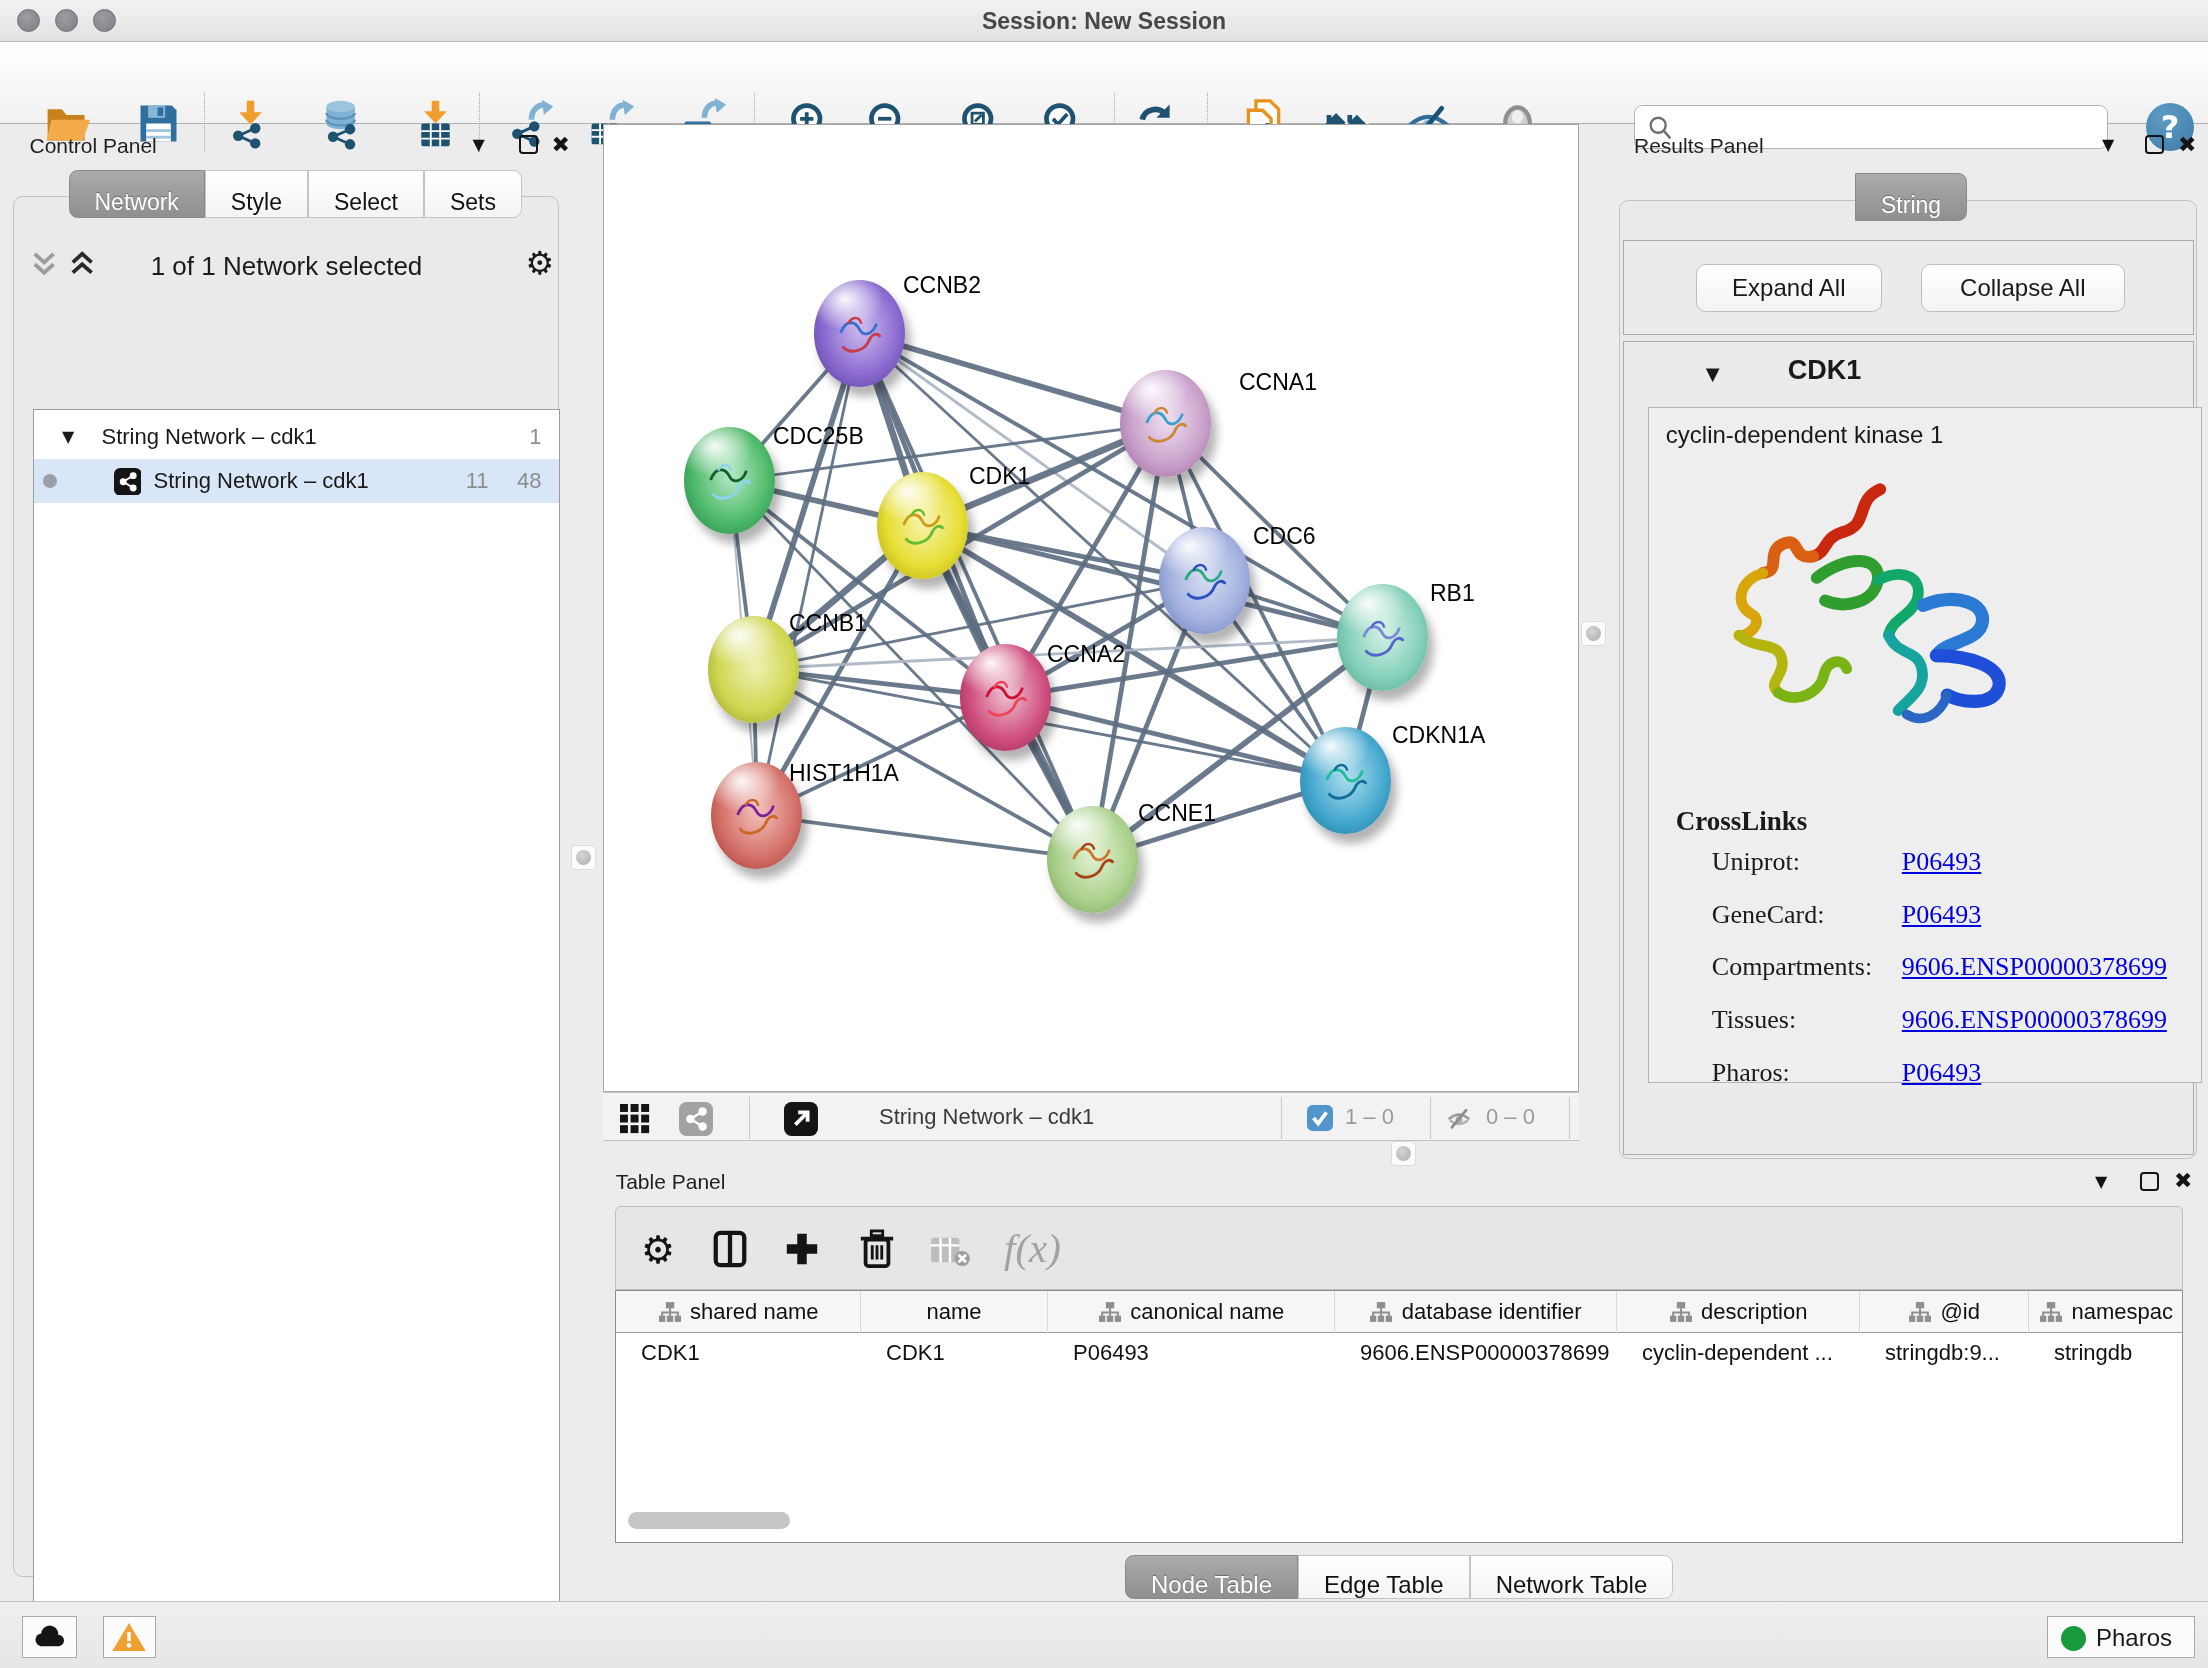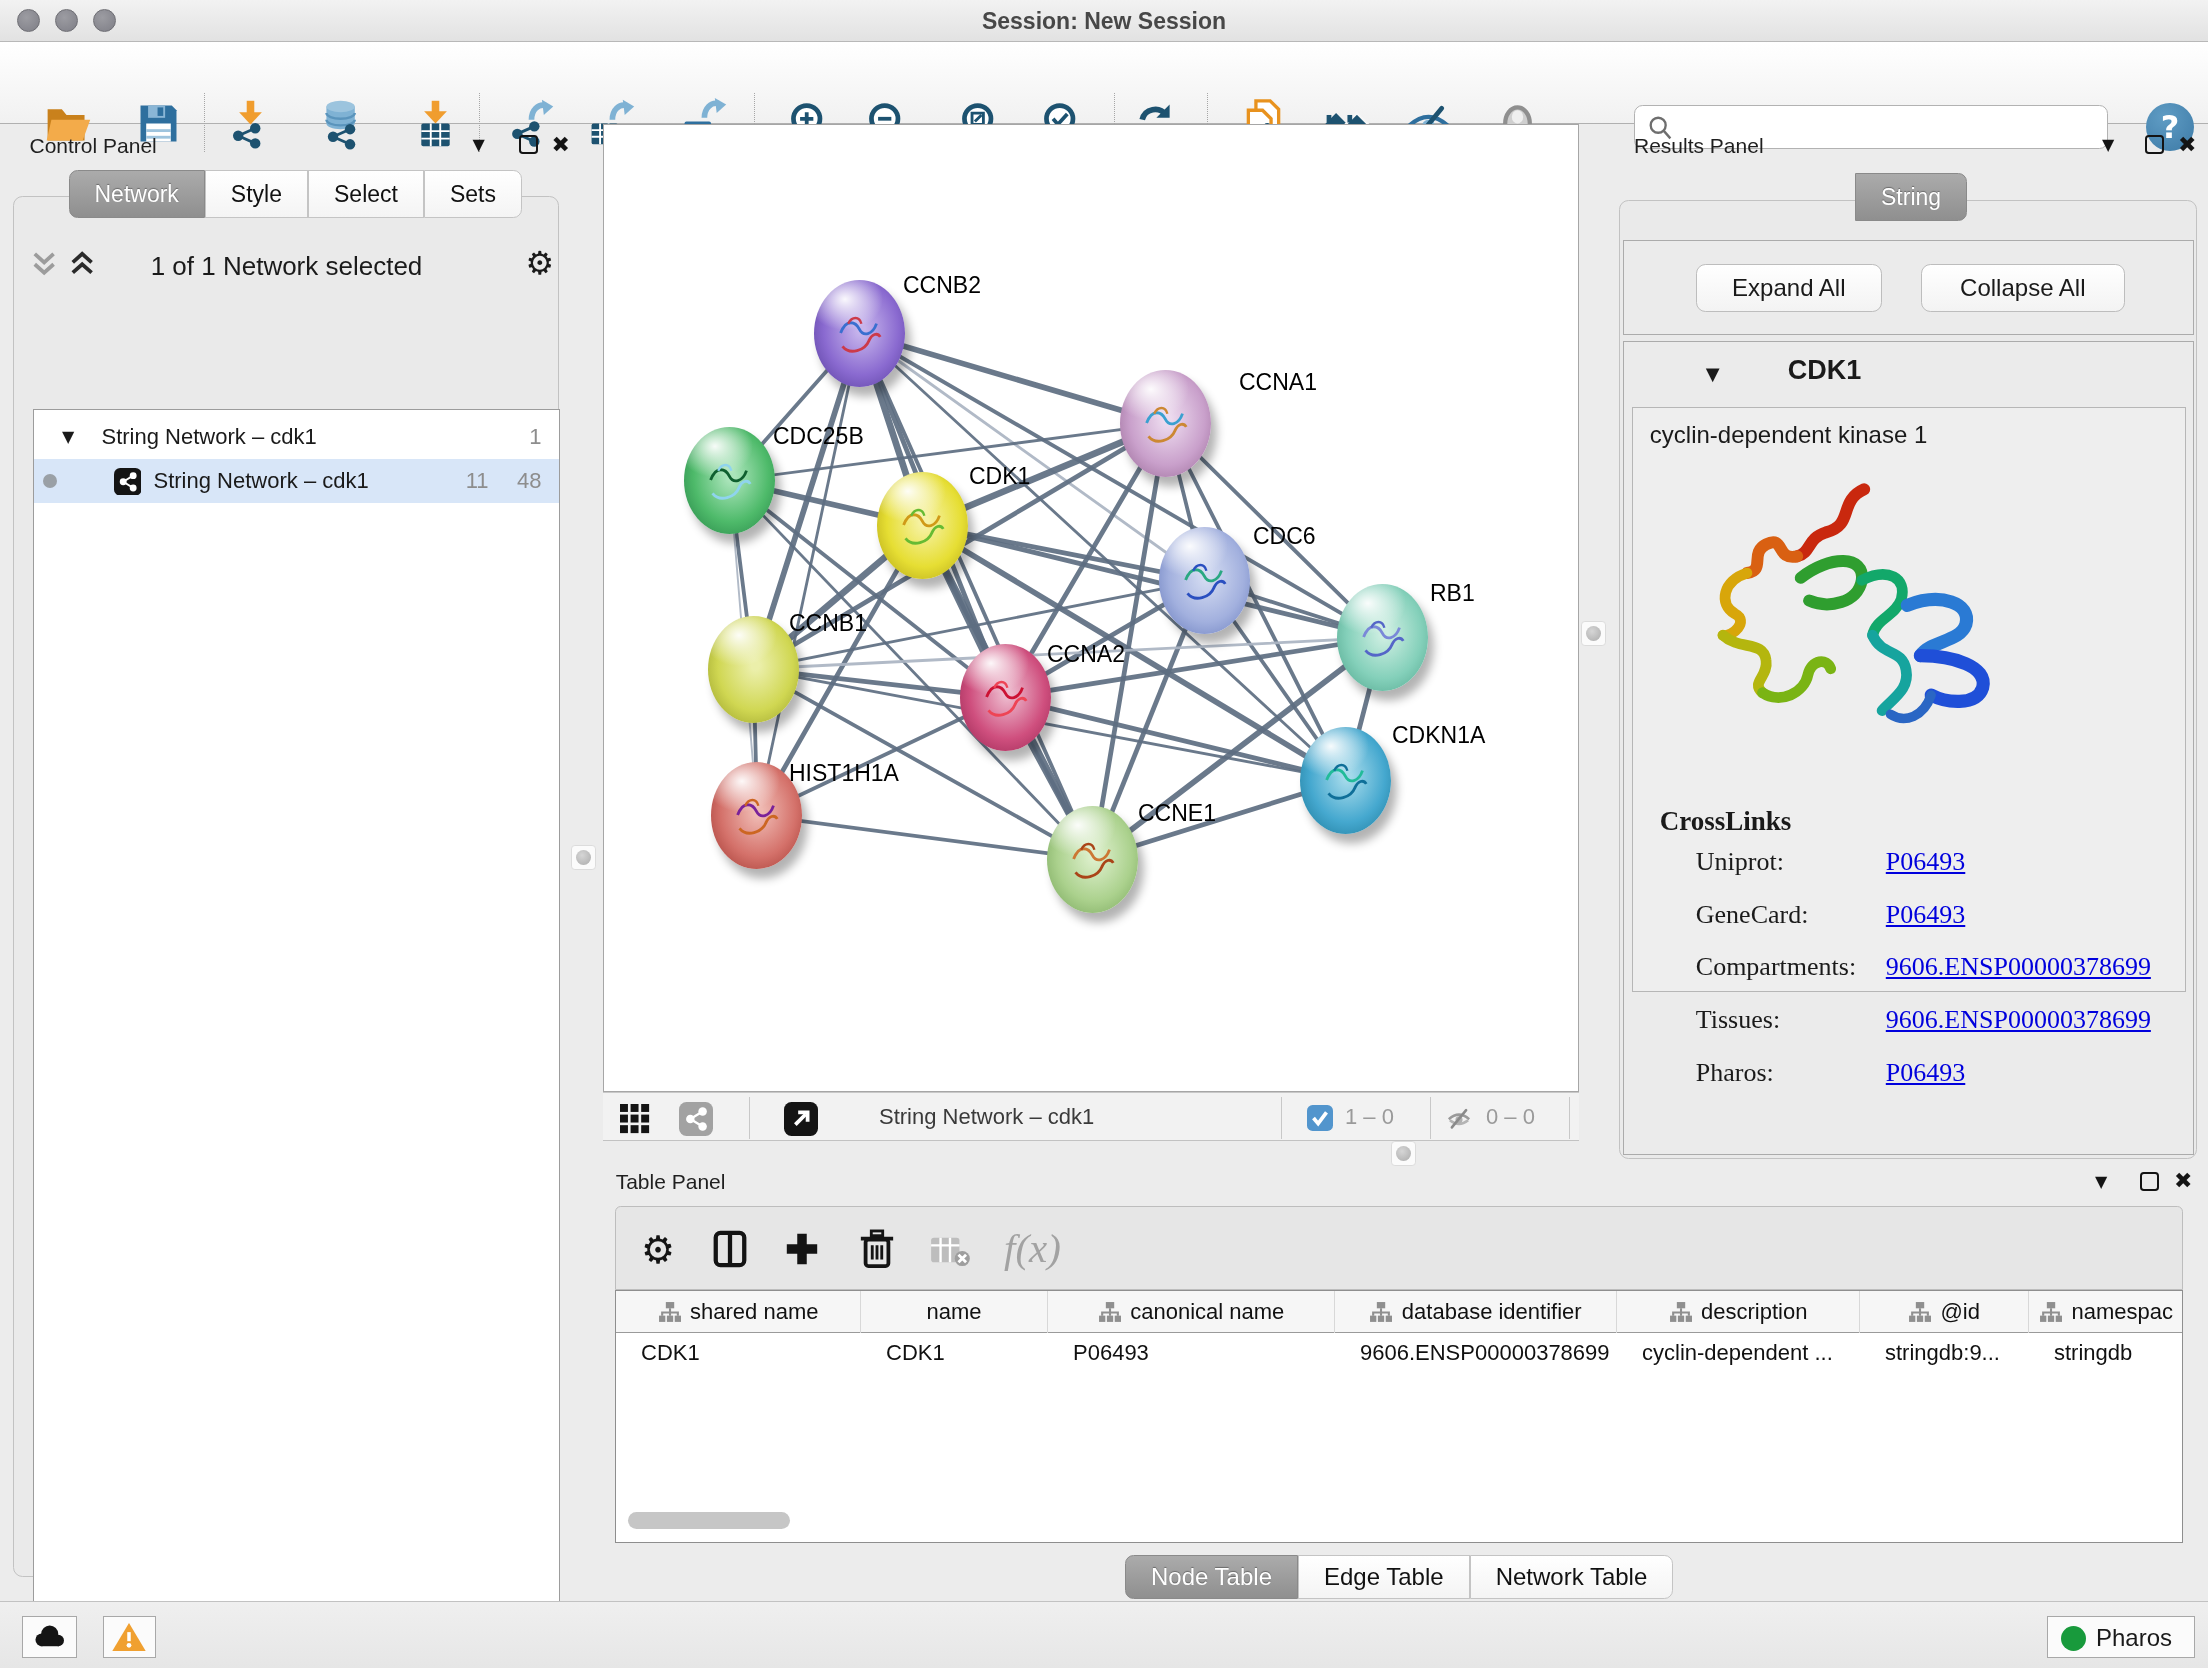--- a/index.html
+++ b/index.html
@@ -19,21 +19,21 @@
   .tb-sep { position:absolute; top:51px; height:59px; width:0; border-left:1.9px dotted #a6a6a6; }
   .searchbox { position:absolute; left:1634px; top:63px; width:474px; height:44px; background:#fff; border:1.9px solid #b2b2b2; border-radius:8.6px; }
   .searchbox input { position:absolute; left:49px; top:2.9px; width:409px; height:34px; border:none; outline:none; font-size:23px; background:transparent; }
   .help-btn { position:absolute; left:2146px; top:61px; width:48px; height:48px; border-radius:50%; background:radial-gradient(circle at 38% 30%, #5f9cc4, #3d7aa6); color:#fff; font-size:32px; font-weight:bold; text-align:center; line-height:48px; }
 
   
   .panel-title { font-size:21px; color:#1f1f1f; }
   .win-collapse { font-size:16px; color:#141414; }
   .win-float { width:19px; height:19px; border:2.9px solid #141414; border-radius:3.8px; }
   .win-close { font-size:22px; font-weight:bold; color:#141414; }
-  .seg-tab { height:48px; line-height:46px; padding:0 25px; font-size:23px; background:linear-gradient(#ffffff,#f4f4f4); border:1px solid #c4c4c4; color:#111; }
+  .seg-tab { height:48px; line-height:46px; padding:8px 25px; font-size:23px; background:linear-gradient(#ffffff,#f4f4f4); border:1px solid #c4c4c4; color:#111; }
   .seg-tab.first { border-radius:8.6px 0 0 8.6px; }
   .seg-tab.last { border-radius:0 8.6px 8.6px 0; }
   .seg-tab.active { background:linear-gradient(#ababab,#8f8f8f); color:#fff; text-shadow:0 -1px 1px rgba(0,0,0,.35); border-color:#8a8a8a; }
   .round-box { background:#eaeaea; border:1px solid #c2c2c2; border-radius:9.5px; }
 
   
   .tree-box { position:absolute; left:23px; top:285px; width:527px; height:1286px; background:#fff; border:1px solid #9c9c9c; }
   .tree-row1 { position:absolute; left:0; top:5.7px; width:100%; height:44px; font-size:22px; }
   .tree-row2 { position:absolute; left:0; top:49px; width:100%; height:44px; background:#d8e6f8; font-size:22px; }
   .count-gray { color:#8d8d8d; }
@@ -509,21 +509,21 @@
   <div class="abs seg-tab first last active" style="left:236px; top:49px">String</div>
 
   <div class="abs" style="left:3.8px; top:116px; width:571px; height:95px; background:#ebebeb; border:1px solid #ababab">
     <div class="res-btn" style="left:72px; top:23px; width:186px; line-height:46px">Expand All</div>
     <div class="res-btn" style="left:297px; top:23px; width:204px; line-height:46px">Collapse All</div>
   </div>
 
   <div class="abs" style="left:3.8px; top:217px; width:571px; height:814px; background:#ebebeb; border:1px solid #ababab">
     <span class="abs glyph" style="left:82px; top:21px; font-size:18px">▼</span>
     <span class="abs" style="left:164px; top:13.3px; font-size:27px; font-weight:bold">CDK1</span>
-    <div class="abs" style="left:8px; top:65px; width:554px; height:585px; background:#eeeeee; border:1px solid #b6b6b6">
+    <div class="abs" style="left:24px; top:65px; width:554px; height:676px; background:#eeeeee; border:1px solid #b6b6b6">
       <span class="abs" style="left:17px; top:13.3px; font-size:24px">cyclin-dependent kinase 1</span>
 
       <svg class="abs" style="left:52px; top:55px" width="399" height="323" viewBox="0 0 330 270">
         <g fill="none" stroke-linecap="round">
           <path d="M148 22 C126 32 140 52 116 58 C100 63 104 75 92 78" stroke="#c9280e" stroke-width="10"></path>
           <path d="M92 78 C74 82 82 60 66 68 C52 75 66 90 50 92" stroke="#d96012" stroke-width="10"></path>
           <path d="M50 92 C30 98 26 118 40 126 C52 132 38 146 30 144" stroke="#d8a60a" stroke-width="9"></path>
           <path d="M30 144 C44 157 64 148 66 165 C68 179 53 183 63 192" stroke="#b4b60e" stroke-width="9"></path>
           <path d="M63 192 C78 202 98 192 101 177 C104 164 117 163 120 172" stroke="#7ab414" stroke-width="9"></path>
           <path d="M95 96 C119 77 149 77 146 98 C143 117 118 122 102 115" stroke="#2f9e2f" stroke-width="10"></path>

